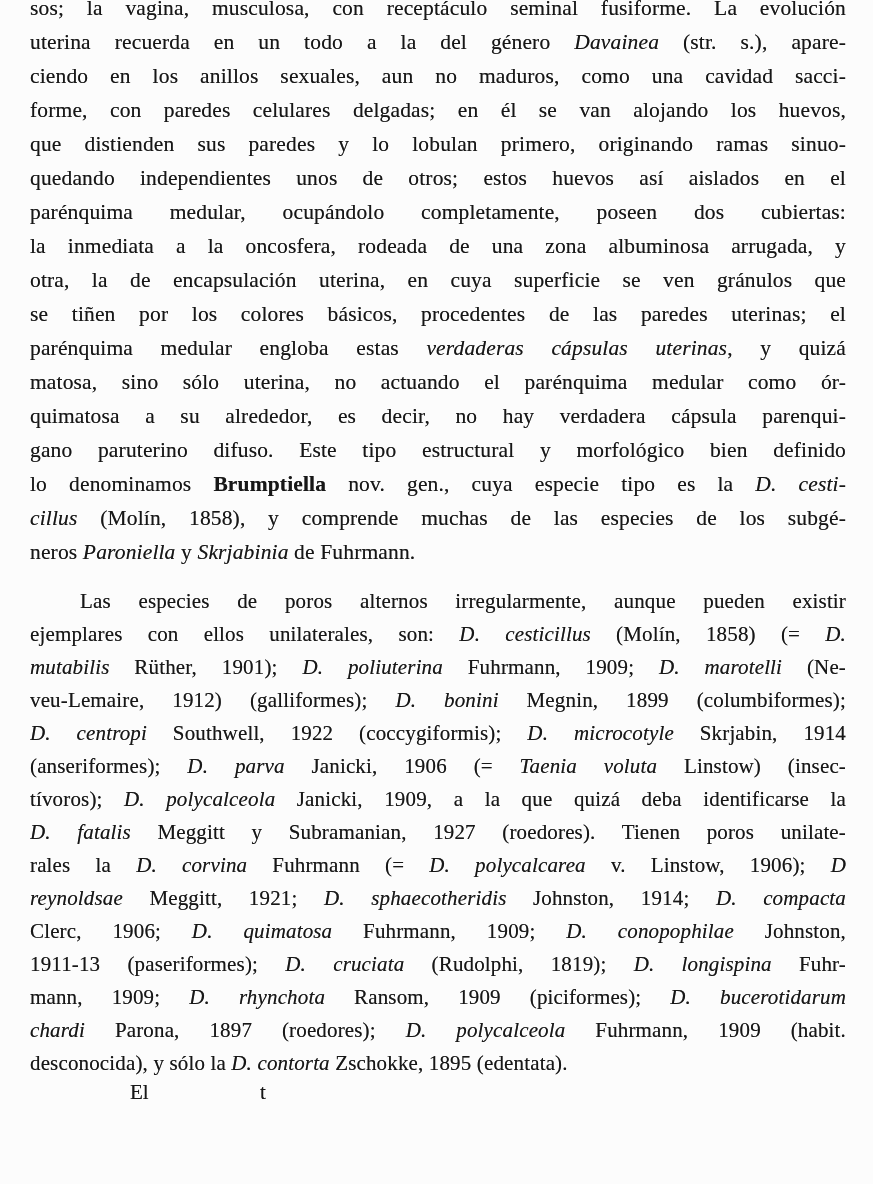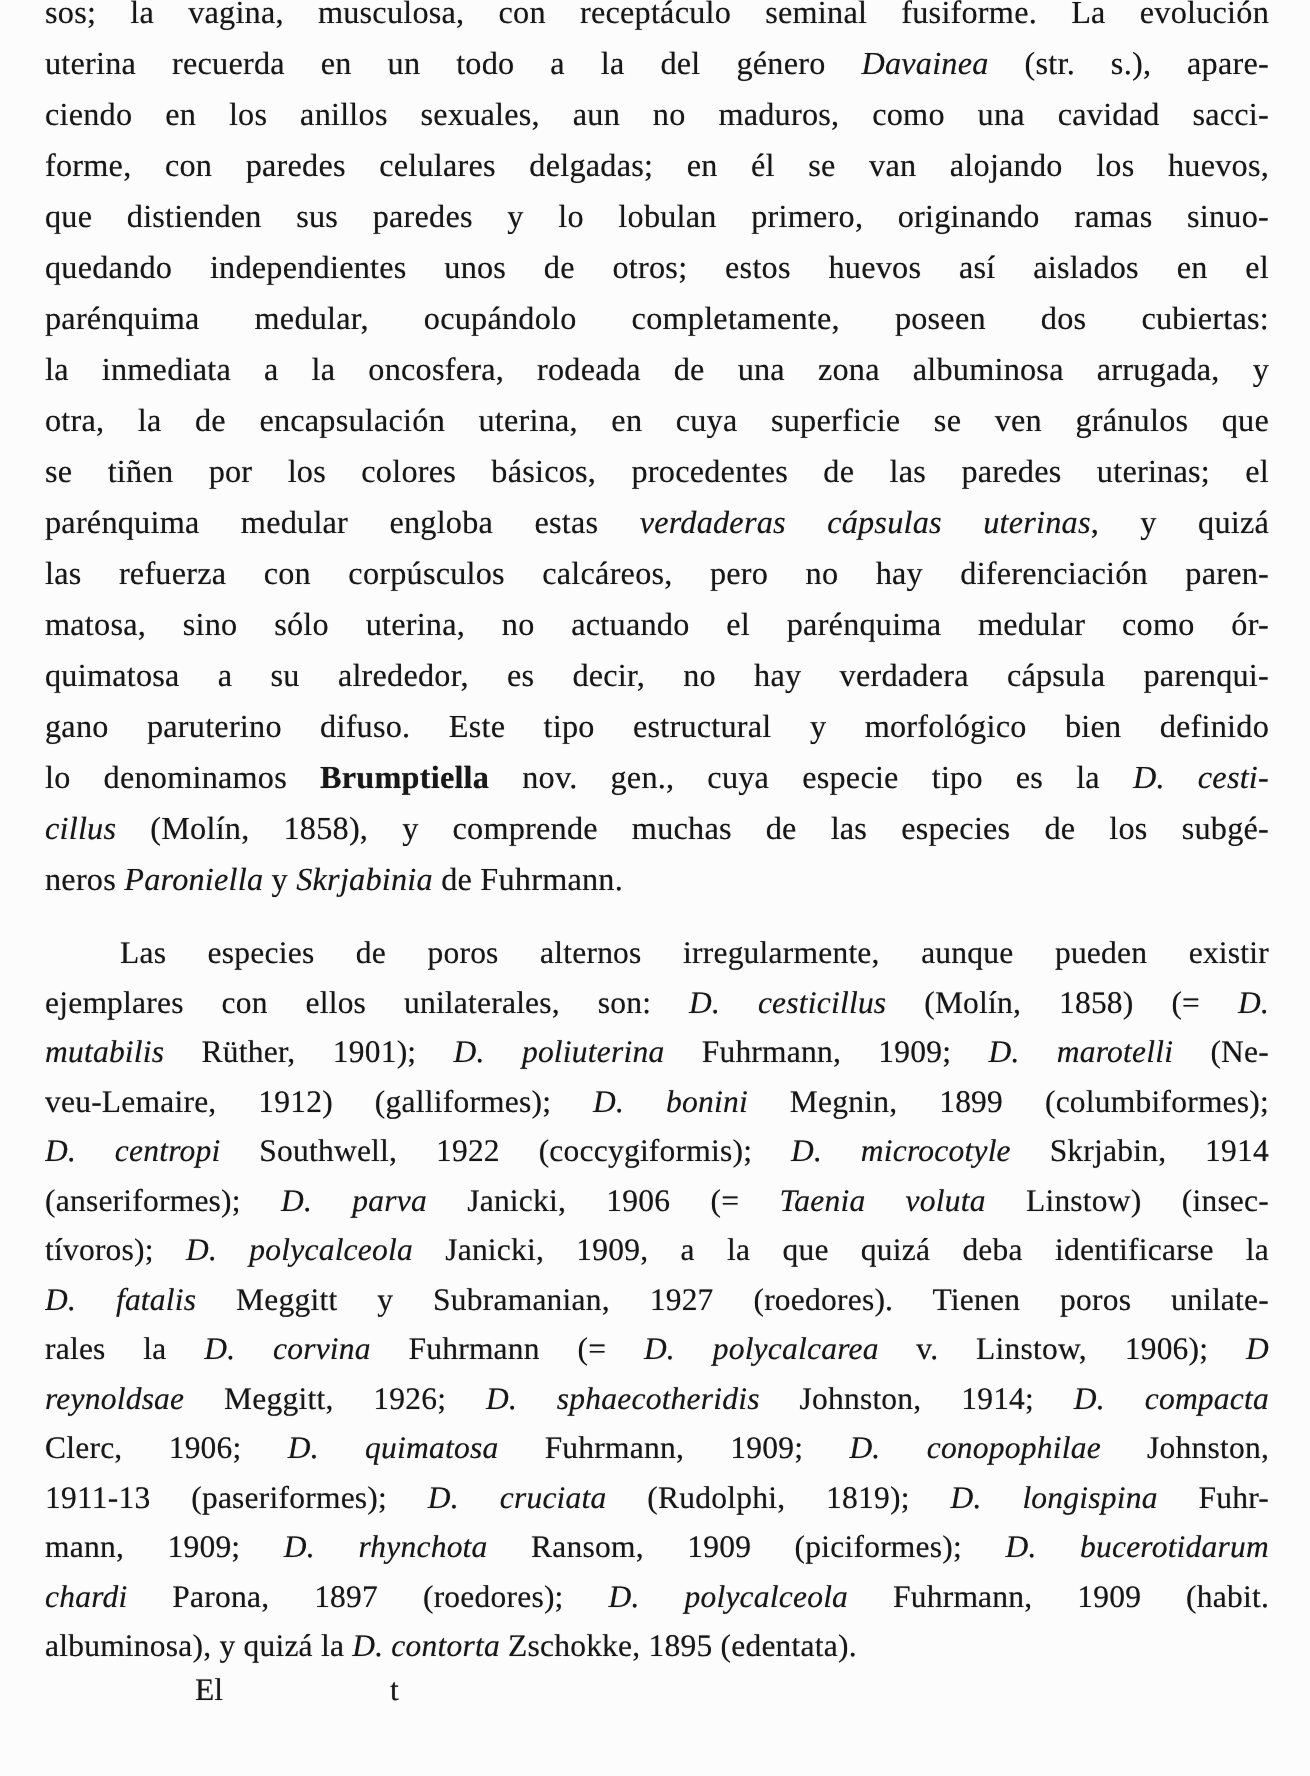--- a/index.html
+++ b/index.html
@@ -62,43 +62,42 @@
         <div class="line"><span>uterina recuerda en un todo a la del género </span><span class="it">Davainea</span><span> (str. s.), apare-</span></div>
         <div class="line"><span>ciendo en los anillos sexuales, aun no maduros, como una cavidad sacci-</span></div>
         <div class="line"><span>forme, con paredes celulares delgadas; en él se van alojando los huevos,</span></div>
         <div class="line"><span>que distienden sus paredes y lo lobulan primero, originando ramas sinuo-</span></div>
         <div class="line"><span>quedando independientes unos de otros; estos huevos así aislados en el</span></div>
         <div class="line"><span>parénquima medular, ocupándolo completamente, poseen dos cubiertas:</span></div>
         <div class="line"><span>la inmediata a la oncosfera, rodeada de una zona albuminosa arrugada, y</span></div>
         <div class="line"><span>otra, la de encapsulación uterina, en cuya superficie se ven gránulos que</span></div>
         <div class="line"><span>se tiñen por los colores básicos, procedentes de las paredes uterinas; el</span></div>
         <div class="line"><span>parénquima medular engloba estas </span><span class="it">verdaderas cápsulas uterinas</span><span>, y quizá</span></div>
-        <div class="line"><span>las refuerza con corpúsculos calcáreos, pero no hay diferenciación paren-</span></div>
         <div class="line"><span>matosa, sino sólo uterina, no actuando el parénquima medular como ór-</span></div>
         <div class="line"><span>quimatosa a su alrededor, es decir, no hay verdadera cápsula parenqui-</span></div>
         <div class="line"><span>gano paruterino difuso. Este tipo estructural y morfológico bien definido</span></div>
         <div class="line"><span>lo denominamos </span><span class="bd">Brumptiella</span><span> nov. gen., cuya especie tipo es la </span><span class="it">D. cesti-</span></div>
         <div class="line"><span class="it">cillus</span><span> (Molín, 1858), y comprende muchas de las especies de los subgé-</span></div>
         <div class="line last"><span>neros </span><span class="it">Paroniella</span><span> y </span><span class="it">Skrjabinia</span><span> de Fuhrmann.</span></div>
       </div>
       <div class="para gap tight">
         <div class="line indent"><span>Las especies de poros alternos irregularmente, aunque pueden existir</span></div>
         <div class="line"><span>ejemplares con ellos unilaterales, son: </span><span class="it">D. cesticillus</span><span> (Molín, 1858) (= </span><span class="it">D.</span></div>
         <div class="line"><span class="it">mutabilis</span><span> Rüther, 1901); </span><span class="it">D. poliuterina</span><span> Fuhrmann, 1909; </span><span class="it">D. marotelli</span><span> (Ne-</span></div>
         <div class="line"><span>veu-Lemaire, 1912) (galliformes); </span><span class="it">D. bonini</span><span> Megnin, 1899 (columbiformes);</span></div>
         <div class="line"><span class="it">D. centropi</span><span> Southwell, 1922 (coccygiformis); </span><span class="it">D. microcotyle</span><span> Skrjabin, 1914</span></div>
         <div class="line"><span>(anseriformes); </span><span class="it">D. parva</span><span> Janicki, 1906 (= </span><span class="it">Taenia voluta</span><span> Linstow) (insec-</span></div>
         <div class="line"><span>tívoros); </span><span class="it">D. polycalceola</span><span> Janicki, 1909, a la que quizá deba identificarse la</span></div>
         <div class="line"><span class="it">D. fatalis</span><span> Meggitt y Subramanian, 1927 (roedores). Tienen poros unilate-</span></div>
         <div class="line"><span>rales la </span><span class="it">D. corvina</span><span> Fuhrmann (= </span><span class="it">D. polycalcarea</span><span> v. Linstow, 1906); </span><span class="it">D</span></div>
-        <div class="line"><span class="it">reynoldsae</span><span> Meggitt, 1926; </span><span class="it">D. sphaecotheridis</span><span> Johnston, 1914; </span><span class="it">D. compacta</span></div>
+        <div class="line"><span class="it">reynoldsae</span><span> Meggitt, 1921; </span><span class="it">D. sphaecotheridis</span><span> Johnston, 1914; </span><span class="it">D. compacta</span></div>
         <div class="line"><span>Clerc, 1906; </span><span class="it">D. quimatosa</span><span> Fuhrmann, 1909; </span><span class="it">D. conopophilae</span><span> Johnston,</span></div>
         <div class="line"><span>1911-13 (paseriformes); </span><span class="it">D. cruciata</span><span> (Rudolphi, 1819); </span><span class="it">D. longispina</span><span> Fuhr-</span></div>
         <div class="line"><span>mann, 1909; </span><span class="it">D. rhynchota</span><span> Ransom, 1909 (piciformes); </span><span class="it">D. bucerotidarum</span></div>
         <div class="line"><span class="it">chardi</span><span> Parona, 1897 (roedores); </span><span class="it">D. polycalceola</span><span> Fuhrmann, 1909 (habit.</span></div>
-        <div class="line last"><span>albuminosa), y quizá la </span><span class="it">D. contorta</span><span> Zschokke, 1895 (edentata).</span></div>
+        <div class="line last"><span>desconocida), y sólo la </span><span class="it">D. contorta</span><span> Zschokke, 1895 (edentata).</span></div>
       </div>
       <div class="partial-line">
         <span class="fragment" style="left: 100px;">El</span>
         <span class="fragment" style="left: 230px;">t</span>
       </div>
     </div>
 </div>
 
 </body></html>

